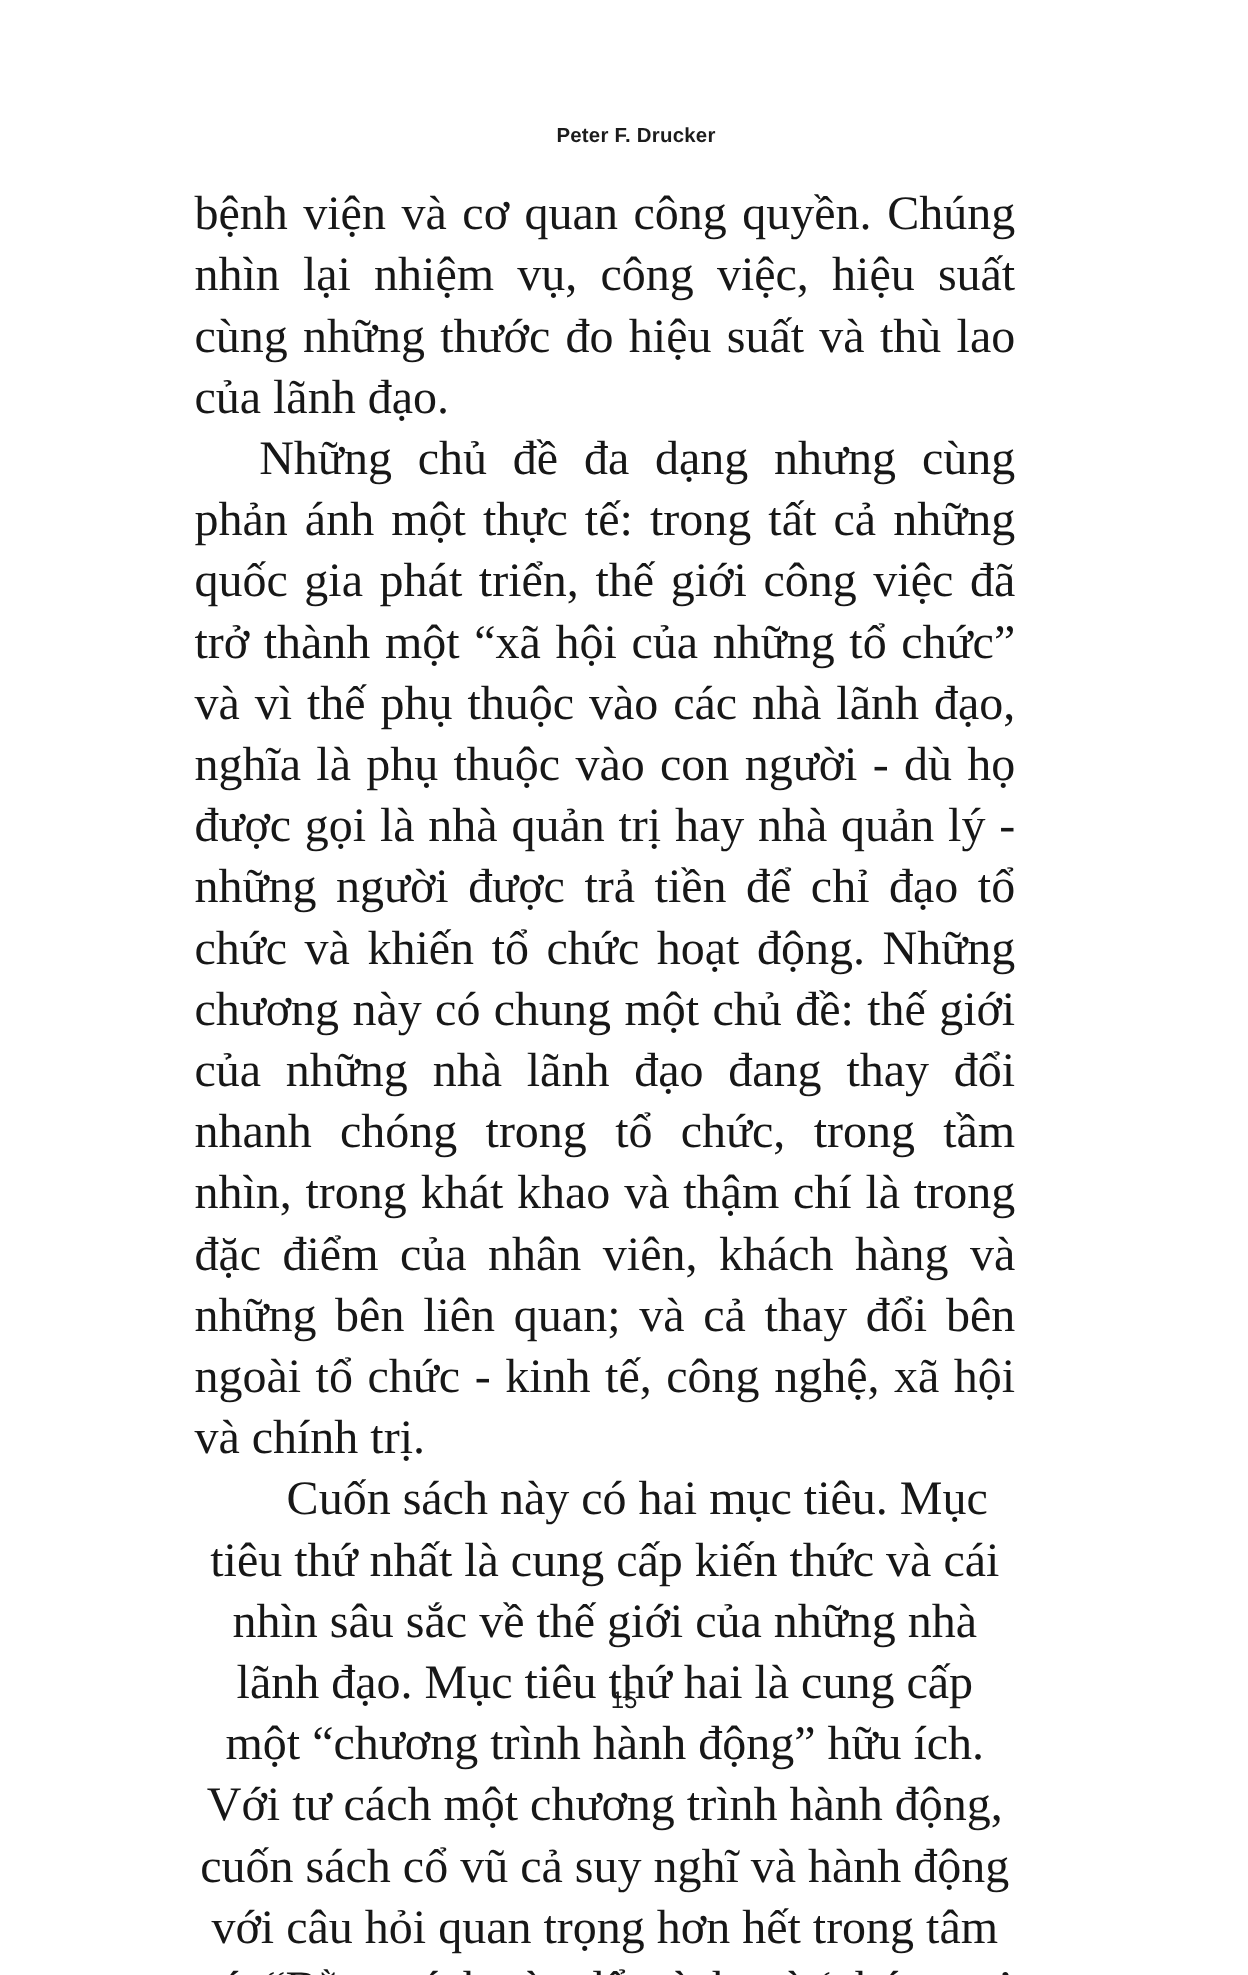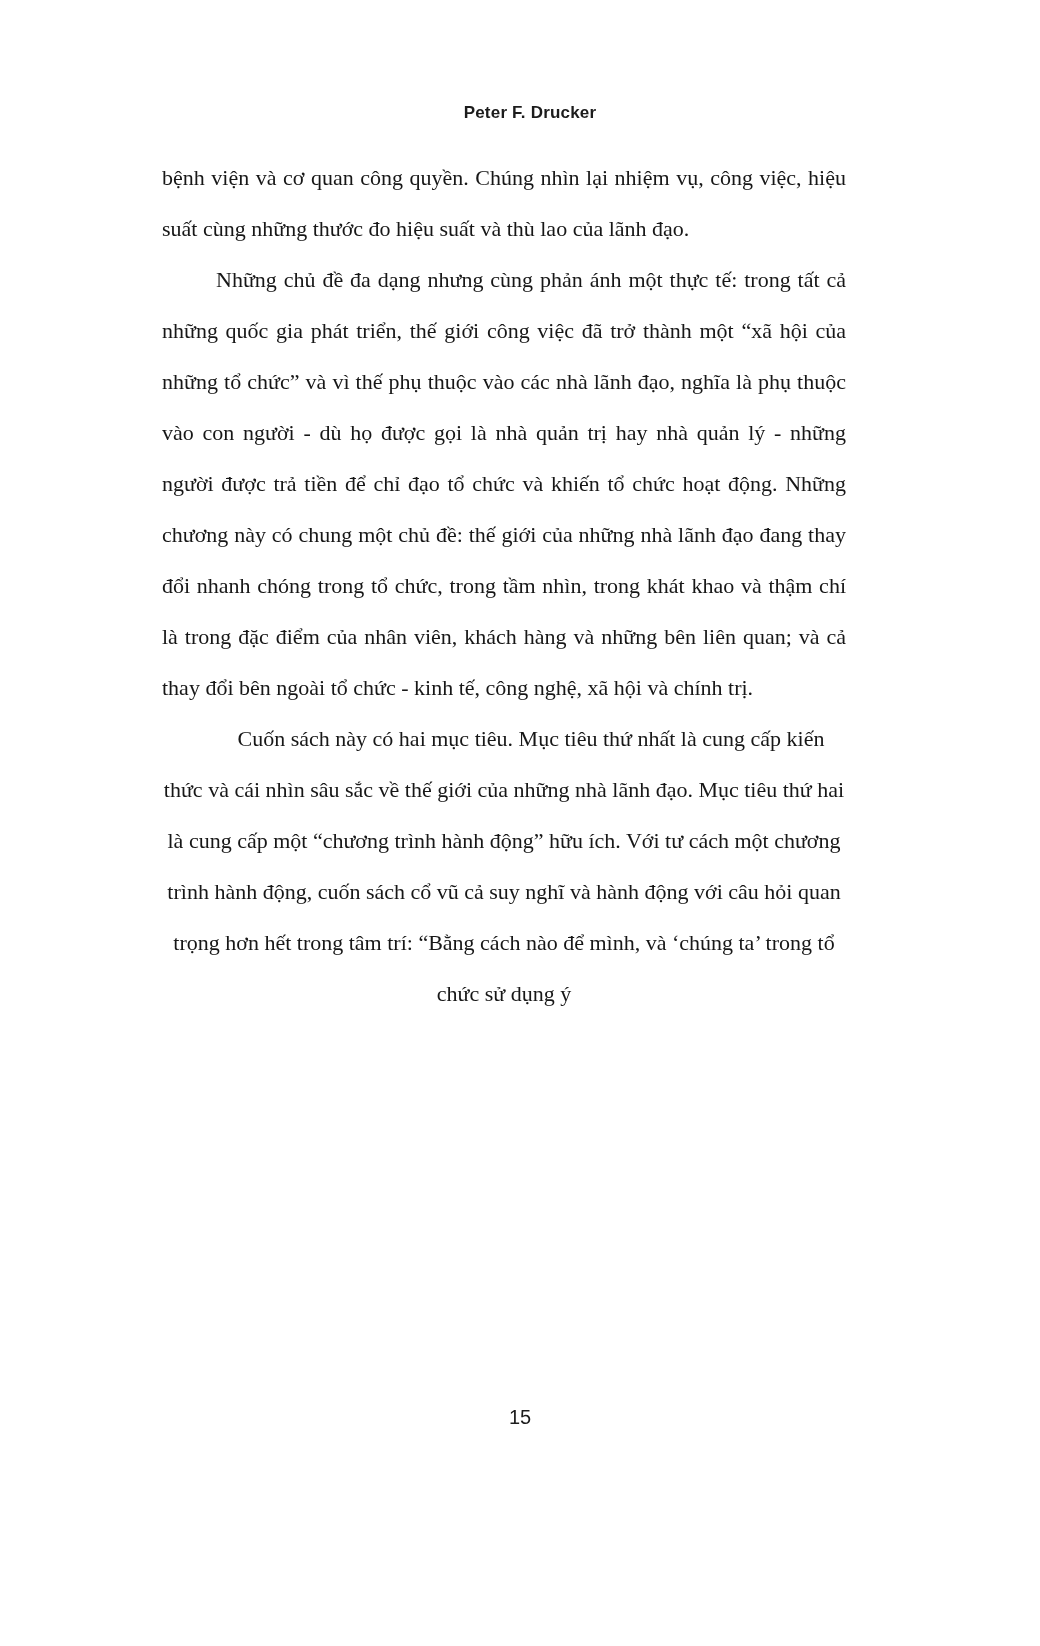--- a/index.html
+++ b/index.html
@@ -33,21 +33,21 @@
     color: #1c1c1c;
   }
   .body-area {
     position: absolute;
     top: 152px;
     left: 162px;
     width: 684px;
   }
   p.para {
     margin: 0;
-    font-size: 22px;
+    font-size: 40px;
     line-height: 51px;
     text-align: justify;
     text-justify: inter-word;
     color: #171717;
     hyphens: none;
   }
   p.para.indent {
     text-indent: 54px;
   }
   p.para.last-left {

